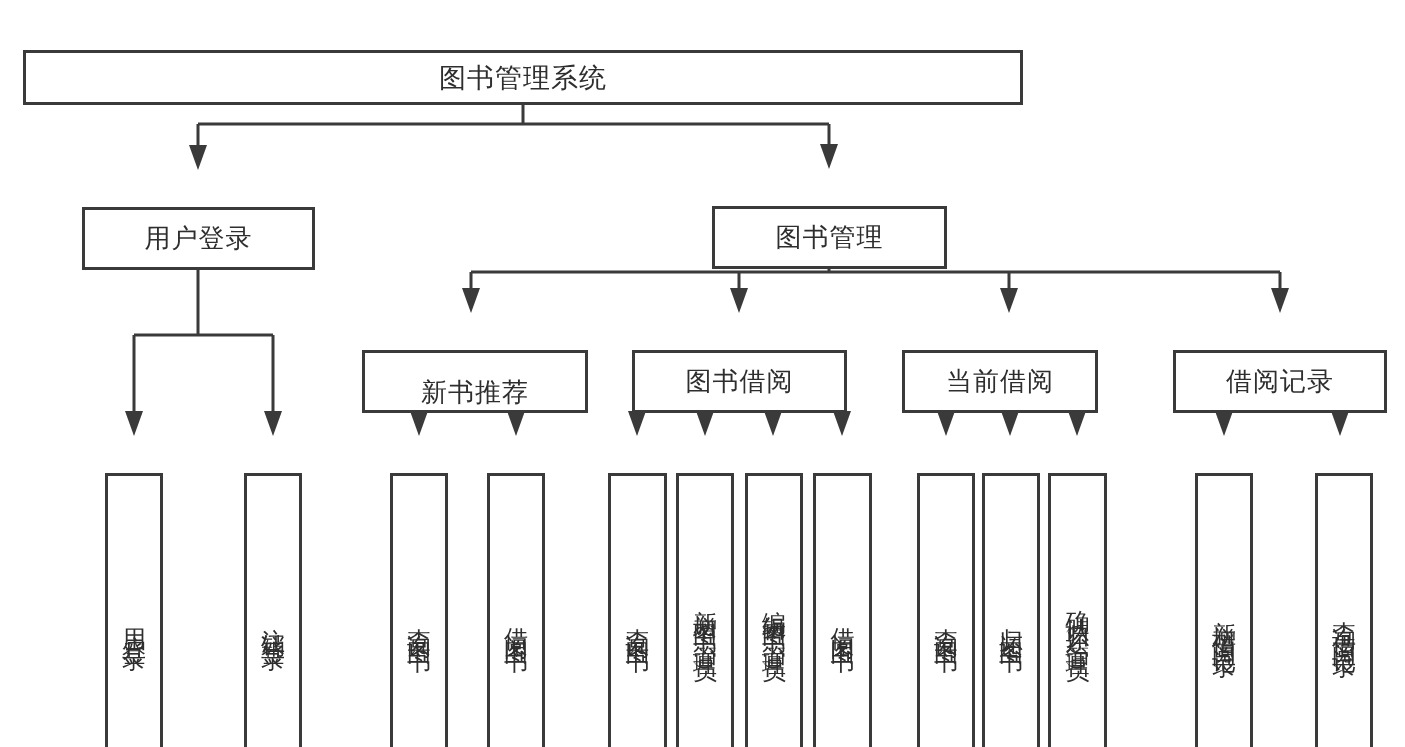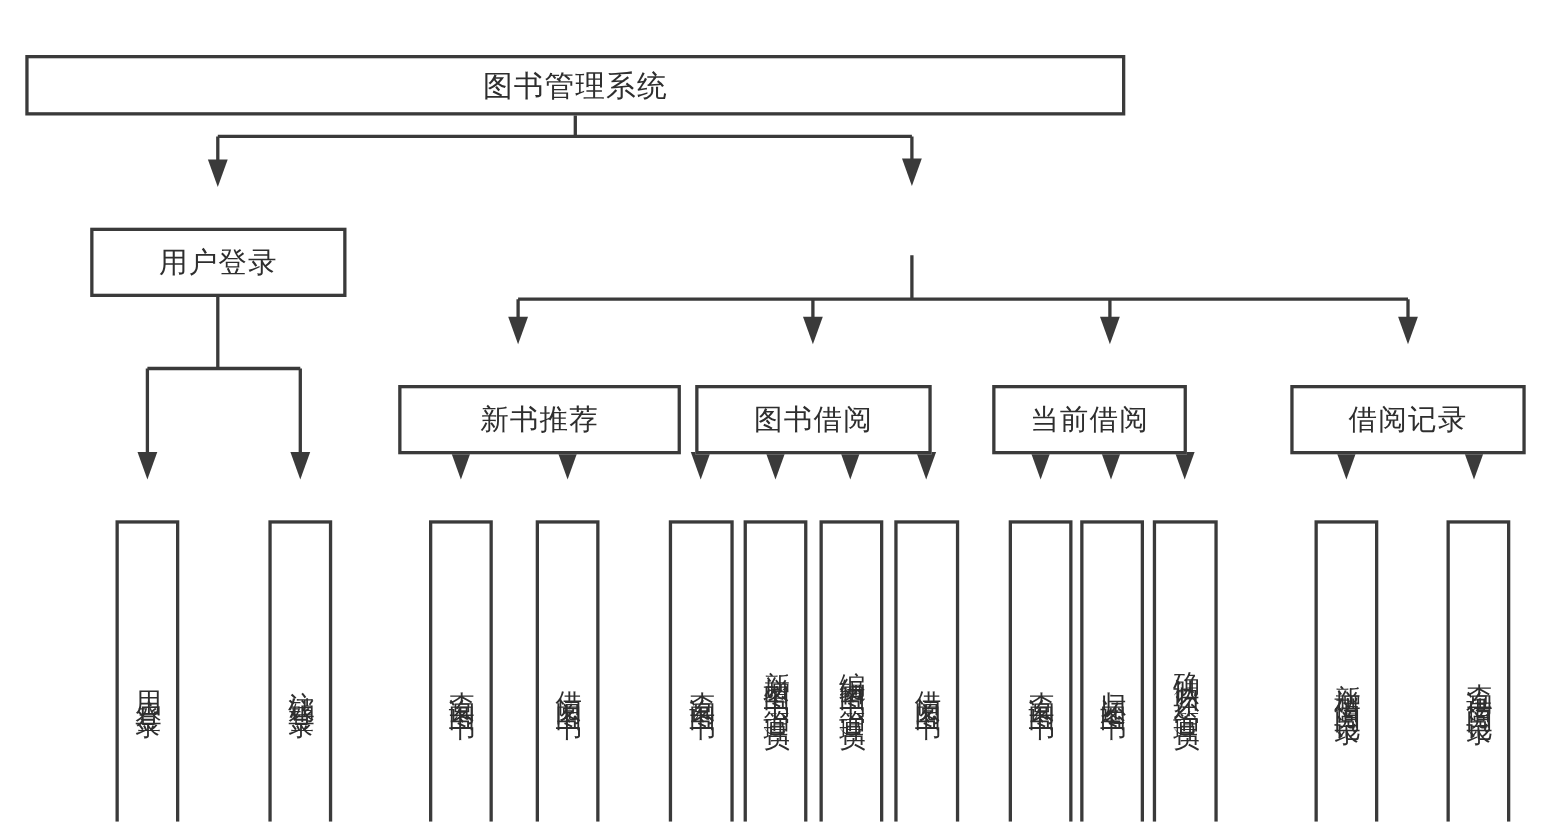--- a/index.html
+++ b/index.html
@@ -109,28 +109,31 @@
     </g>
   </svg>
 
   <div class="node root" style="left:23px; top:13px; width:1000px; height:55px;">
     <span>图书管理系统</span>
   </div>
 
   <div class="node" style="left:82px; top:170px; width:233px; height:63px;">
     <span>用户登录</span>
   </div>
+  <div class="node" style="left:712px; top:169px; width:235px; height:63px;">
+    <span>图书管理</span>
+  </div>
 
-  <div class="node" style="left:362px; top:313px; width:257px; height:63px;">
+  <div class="node" style="left:362px; top:313px; width:226px; height:63px;align-items:flex-end;">
     <span>新书推荐</span>
   </div>
   <div class="node" style="left:632px; top:313px; width:215px; height:63px;">
     <span>图书借阅</span>
   </div>
-  <div class="node" style="left:902px; top:313px; width:177px; height:63px;">
+  <div class="node" style="left:902px; top:313px; width:196px; height:63px;">
     <span>当前借阅</span>
   </div>
   <div class="node" style="left:1173px; top:313px; width:214px; height:63px;">
     <span>借阅记录</span>
   </div>
 
   <div class="node leaf" style="left:105px; top:436px; width:58px; height:299px;">
     <span>用户登录</span>
   </div>
   <div class="node leaf" style="left:244px; top:436px; width:58px; height:299px;">

